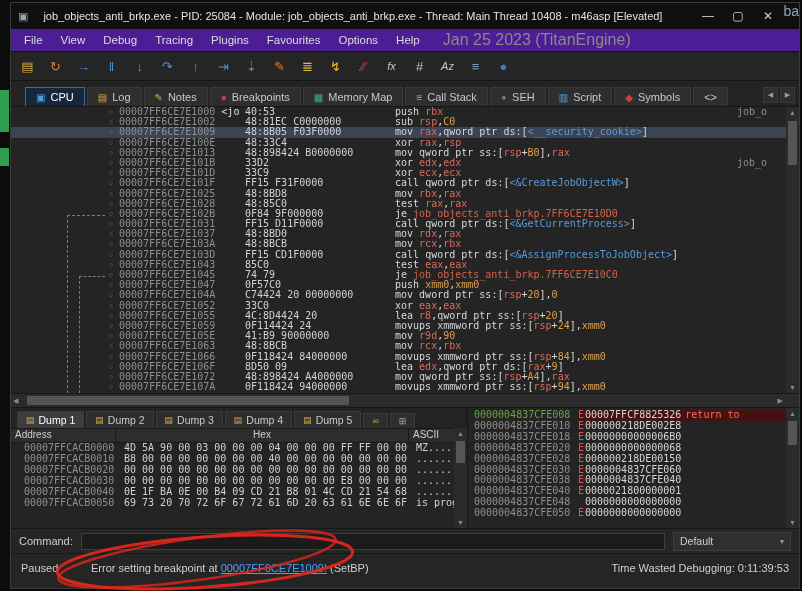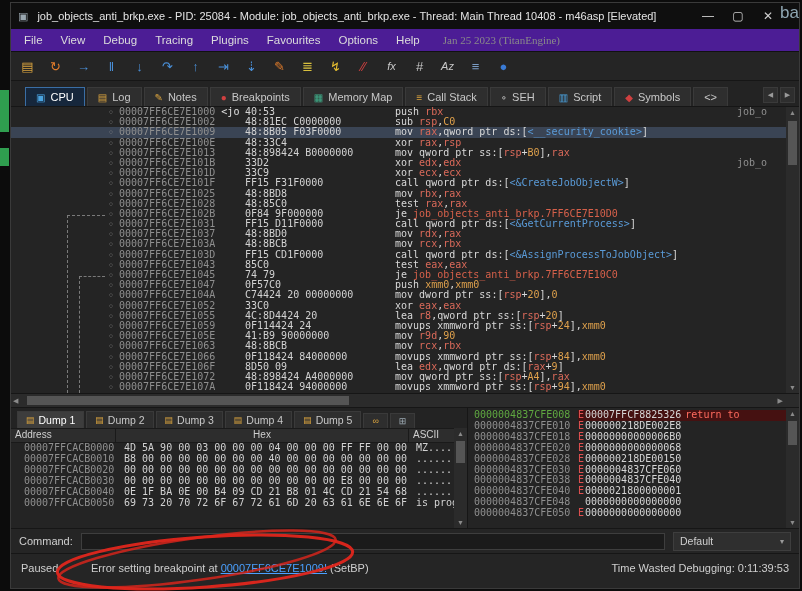--- a/index.html
+++ b/index.html
@@ -2,35 +2,35 @@
 <html><head>
 <meta charset="utf-8">
 <style>
   html,body{margin:0;padding:0;}
   body{width:802px;height:591px;background:#0c0c0c;font-family:"Liberation Sans",sans-serif;position:relative;overflow:hidden;color:#d8d8d8;}
   .mono{font-family:"DejaVu Sans Mono",monospace;}
 
   
   .desk-strip{position:absolute;left:0;width:9px;background:#2f9e4f;z-index:60;}
   #strip1{top:90px;height:42px;} #strip2{top:148px;height:18px;}
-  #corner-text{position:absolute;right:3px;top:3px;color:#8fa6b2;font-size:17px;z-index:60;}
+  #corner-text{position:absolute;right:3px;top:3px;color:#8fa6b2;font-size:14px;z-index:60;}
 
   #window{position:absolute;left:10px;top:2px;right:2px;bottom:2px;background:#252525;border:1px solid #3a3a3a;display:flex;flex-direction:column;}
 
   
   .titlebar{height:26px;background:#0f0f0f;display:flex;align-items:center;font-size:11px;color:#e4e4e4;flex:none;}
   .app-icon{margin-left:7px;color:#9aa7b0;font-size:11px;}
-  .title-text{margin-left:9px;flex:1;white-space:nowrap;overflow:hidden;}
+  .title-text{margin-left:15px;flex:1;white-space:nowrap;overflow:hidden;}
   .win-controls{display:flex;margin-right:16px;}
   .win-btn{width:30px;text-align:center;font-size:12px;color:#cfcfcf;}
 
   
   .menubar{height:22px;background:#4c1d95;display:flex;align-items:center;font-size:11.5px;color:#dcdcdc;border-bottom:1px solid #111;flex:none;padding-left:4px;}
   .menu-item{padding:0 9px;}
-  .menu-date{color:#8a8a8a;margin-left:14px;font-size:11px;font-family:Liberation Serif, serif;}
+  .menu-date{color:#8a8a8a;margin-left:14px;font-size:16px;}
 
   
   .toolbar{height:28px;background:#252525;display:flex;align-items:center;gap:11px;padding-left:8px;border-bottom:1px solid #161616;flex:none;}
   .tool-icon{width:17px;text-align:center;font-size:13px;}
   .tool-icon.textic{font-size:11px;font-style:italic;}
 
   
   .tabbar{height:25px;background:#232323;display:flex;align-items:flex-end;padding:0 4px 0 14px;border-bottom:1px solid #161616;flex:none;}
   .tab{display:flex;align-items:center;gap:5px;padding:3px 10px;font-size:11px;color:#c8c8c8;background:#2e2e2e;border:1px solid #3a3a3a;border-bottom:none;margin-right:2px;white-space:nowrap;}
   .tab.active{background:#16273c;border-color:#3a6ea5;color:#fff;}

